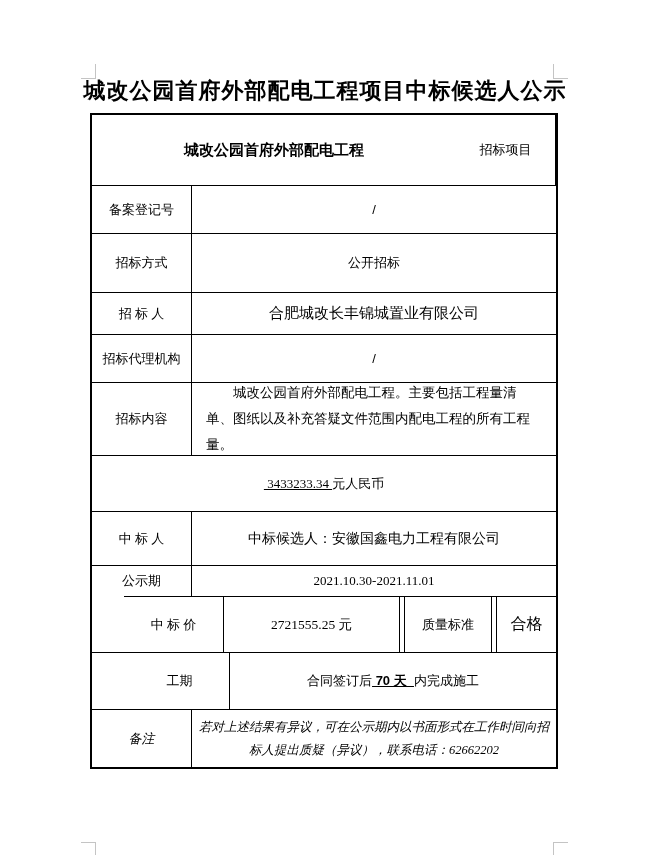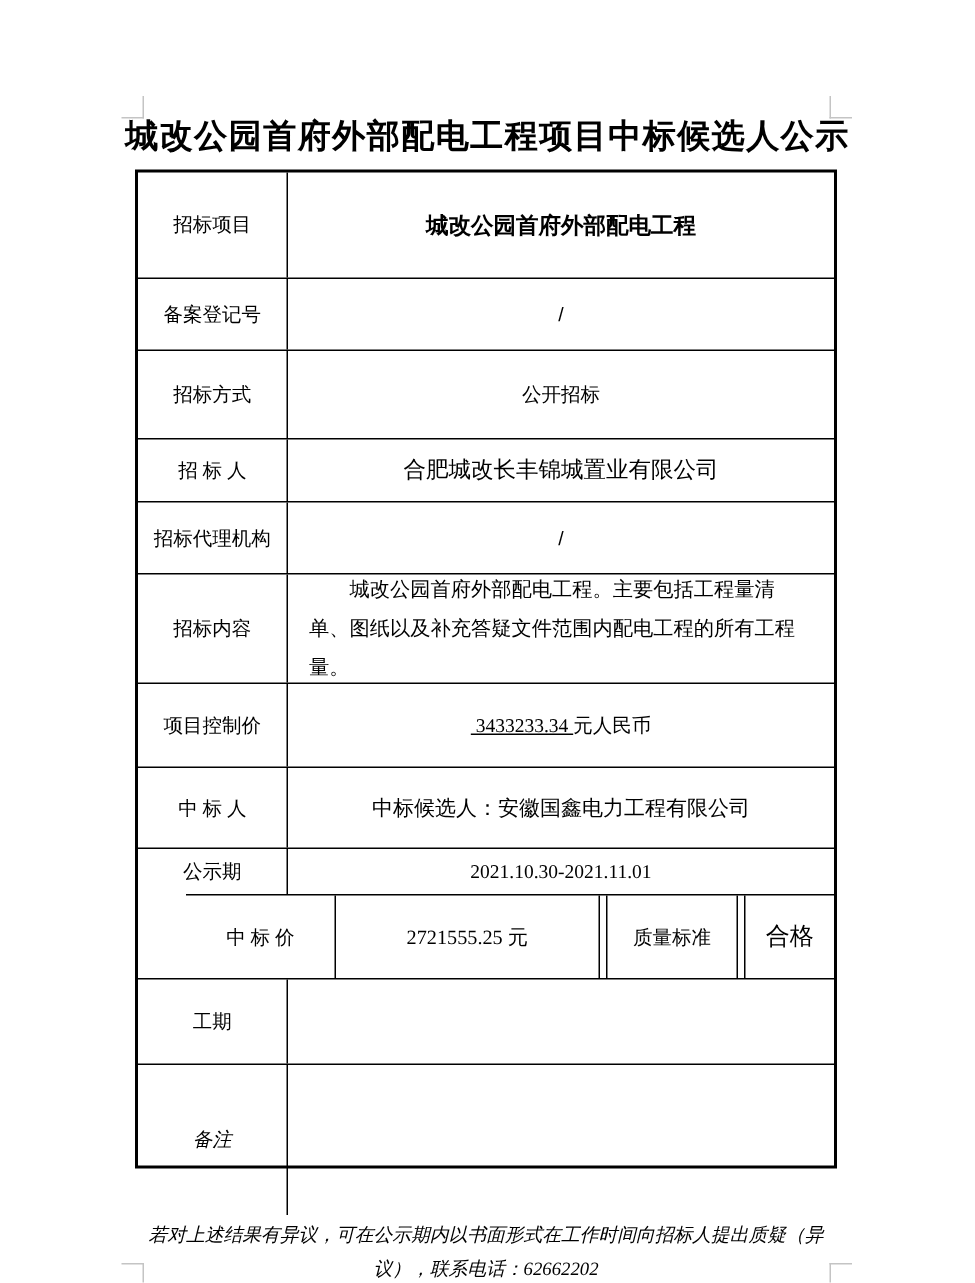--- a/index.html
+++ b/index.html
@@ -47,21 +47,21 @@
   .big{font-size:15px;}
   .u{text-decoration:underline;}
   .pre{white-space:pre;}
   .left-just{display:block;text-align:left;text-indent:2em;line-height:1.95;
              align-self:center;font-size:13.5px;padding:2px 8px;}
   .kaiti{font-style:italic;font-size:12.5px;line-height:1.8;
          font-family:"Liberation Serif","DejaVu Serif",serif;}
   
   .h1{height:70px;} .h2{height:48px;} .h3{height:59px;} .h4{height:42px;}
   .h5{height:48px;} .h6{height:73px;} .h7{height:56px;} .h8{height:54px;}
-  .h9{height:31px;} .h10{height:56px;margin-left:32px;} .h11{height:57px;} .h12{height:68px;flex-direction:column;}
+  .h9{height:31px;} .h10{height:56px;margin-left:32px;} .h11{height:57px;padding-left:38px;} .h12{height:58px;}
 
   
   .subcell{box-sizing:border-box;display:flex;align-items:center;justify-content:center;}
   .price-val{width:176px;flex:0 0 176px;border-right:1.5px solid #000;
              font-size:13.5px;font-family:"Liberation Serif","DejaVu Serif",serif;}
   .gap{width:4px;flex:0 0 4px;}
   .qs-lab{width:88px;flex:0 0 88px;border-left:1.5px solid #000;border-right:1.5px solid #000;
           font-size:13px;font-family:"Liberation Sans","DejaVu Sans",sans-serif;}
   .qs-val{flex:1;border-left:1.5px solid #000;
           font-size:16px;font-family:Liberation Mono, monospace;}
@@ -72,22 +72,22 @@
 <div class="crop tl"></div>
 <div class="crop tr"></div>
 <div class="crop bl"></div>
 <div class="crop br"></div>
 
 <div class="doc-title">城改公园首府外部配电工程项目中标候选人公示</div>
 
 <div class="bid-table">
 
   <div class="trow h1">
+    <div class="cell val bold big">城改公园首府外部配电工程</div>
     <div class="cell lab">招标项目</div>
-    <div class="cell val bold big">城改公园首府外部配电工程</div>
   </div>
 
   <div class="trow h2">
     <div class="cell lab">备案登记号</div>
     <div class="cell val">/</div>
   </div>
 
   <div class="trow h3">
     <div class="cell lab">招标方式</div>
     <div class="cell val">公开招标</div>
@@ -104,21 +104,20 @@
   </div>
 
   <div class="trow h6">
     <div class="cell lab">招标内容</div>
     <div class="cell val">
         <span class="left-just">城改公园首府外部配电工程。主要包括工程量清单、图纸以及补充答疑文件范围内配电工程的所有工程量。</span>
       </div>
   </div>
 
   <div class="trow h7">
-    <div class="cell lab">项目控制价</div>
     <div class="cell val serifv">
       <span class="u pre"> 3433233.34 </span>
         <span>元人民币</span>
     </div>
   </div>
 
   <div class="trow h8">
     <div class="cell lab">中 标 人</div>
     <div class="cell val" style="font-size:14px;">中标候选人：安徽国鑫电力工程有限公司</div>
   </div>
@@ -132,20 +131,25 @@
     <div class="cell lab">中 标 价</div>
     <div class="subcell price-val">2721555.25 元</div>
     <div class="gap"></div>
     <div class="subcell qs-lab">质量标准</div>
     <div class="gap"></div>
     <div class="subcell qs-val">合格</div>
   </div>
 
   <div class="trow h11">
     <div class="cell lab">工期</div>
+    <div class="cell val">
+      <span>合同签订后</span>
+        <span class="u bold pre"> 70 天  </span>
+        <span>内完成施工</span>
+    </div>
   </div>
 
   <div class="trow h12">
     <div class="cell lab kaiti" style="font-size:13px;">备注</div>
     <div class="cell val kaiti">若对上述结果有异议，可在公示期内以书面形式在工作时间向招标人提出质疑（异议），联系电话：62662202</div>
   </div>
 
 </div>
 
 </body></html>

